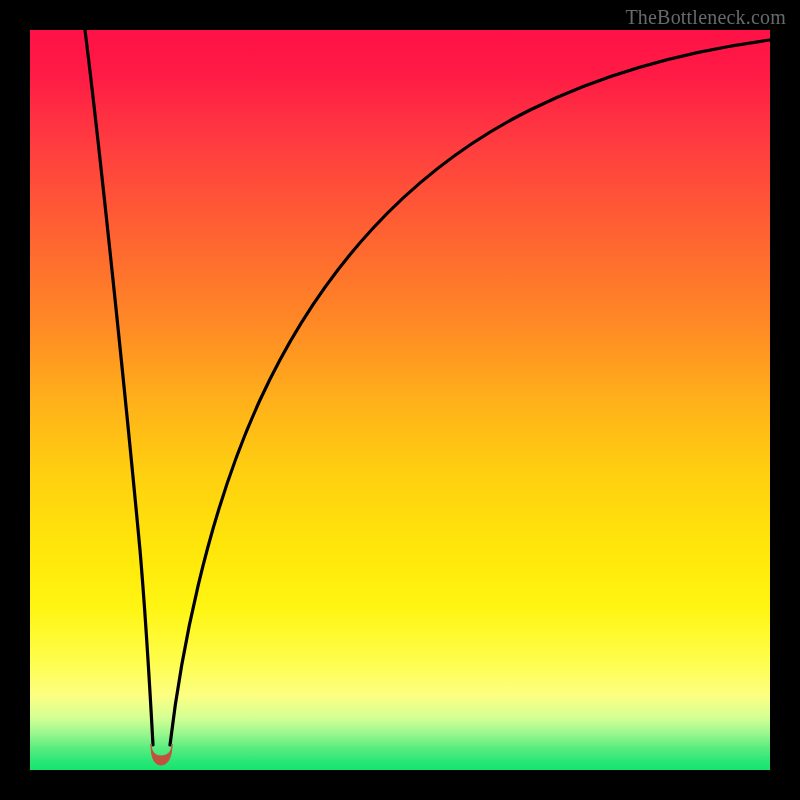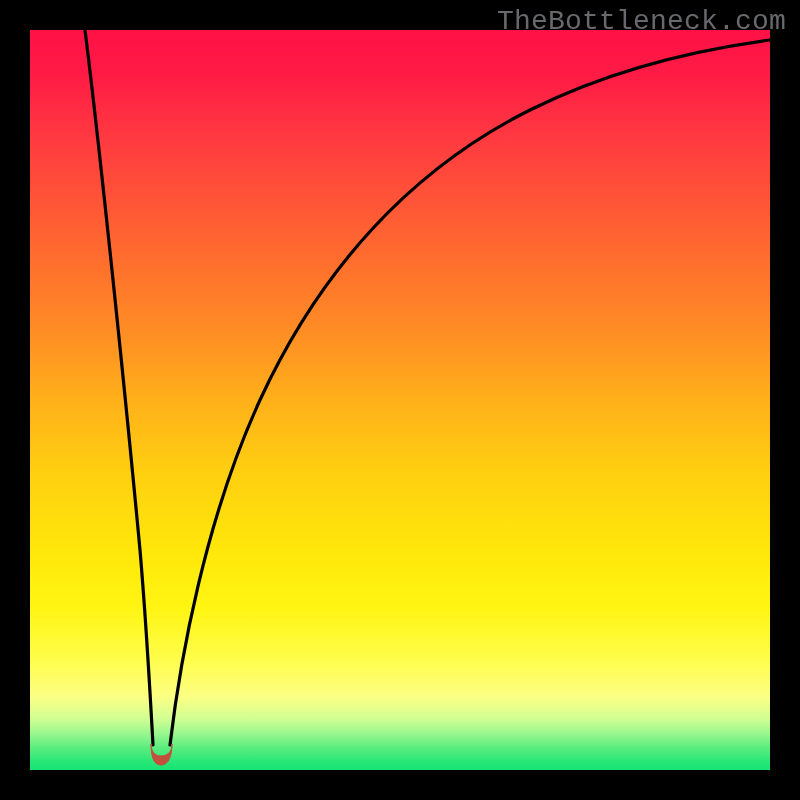--- a/index.html
+++ b/index.html
@@ -13,22 +13,22 @@
   .stage {
     position: relative;
     width: 800px;
     height: 800px;
     background: #000;
   }
   .brand {
     position: absolute;
     top: 6px;
     right: 14px;
-    font-family: Liberation Mono, monospace;
-    font-size: 28px;
+    font-family: Liberation Serif, serif;
+    font-size: 20px;
     color: #67696c;
     z-index: 5;
     letter-spacing: 0.2px;
   }
   .plot {
     position: absolute;
     left: 30px;
     top: 30px;
     width: 740px;
     height: 740px;

